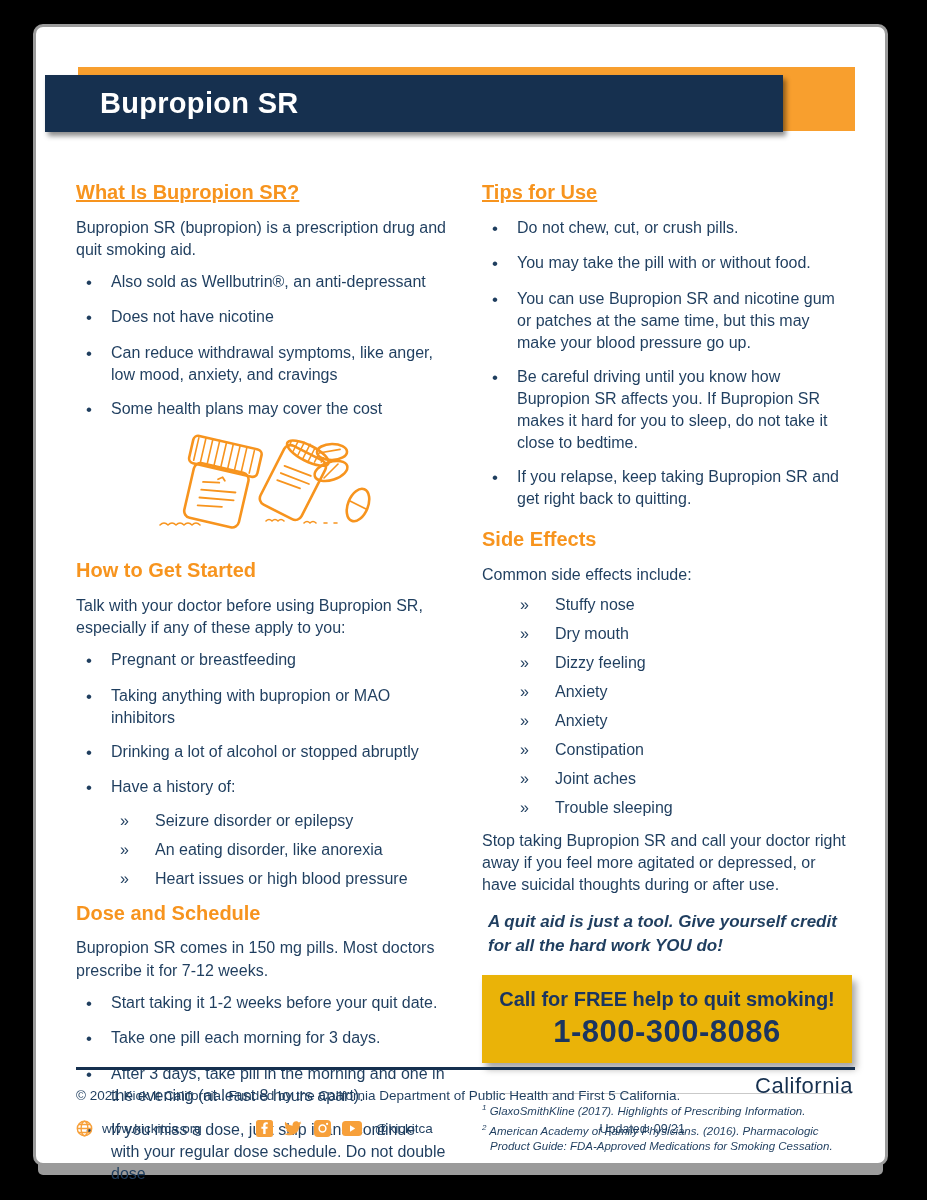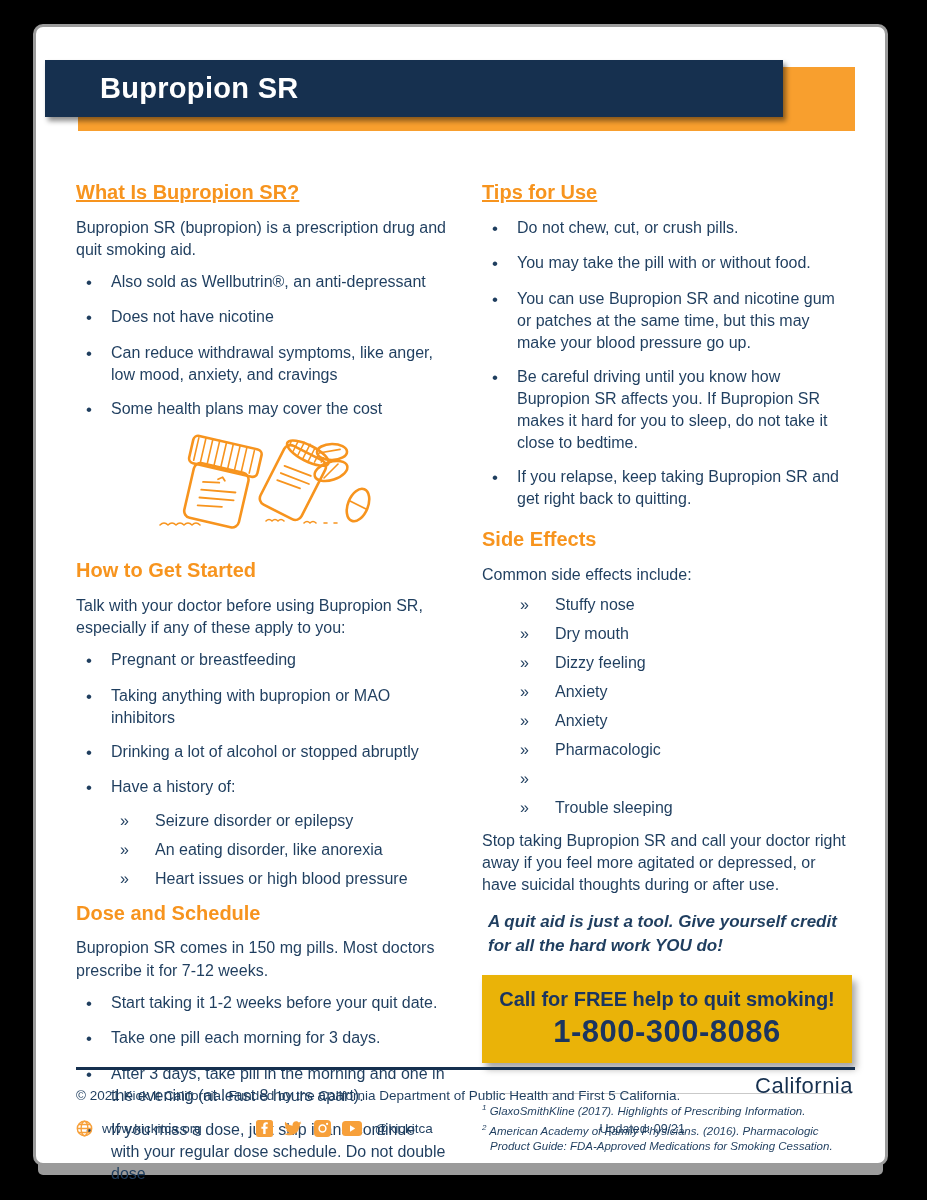--- a/index.html
+++ b/index.html
@@ -9,21 +9,21 @@
   }
   .page{
     position:absolute;left:33px;top:24px;width:849px;height:1136px;
     background:#fff;border:3px solid #9b9b9b;border-radius:10px;
     box-shadow:0 14px 0 -5px #9b9b9b;
   }
   
   .header{position:relative;height:112px;}
   .orange-bar{position:absolute;left:42px;top:40px;right:30px;height:64px;background:#F89F2E;}
   .navy-bar{
-    position:absolute;left:9px;top:33px;width:738px;height:57px;background:#16304F;
+    position:absolute;left:9px;top:48px;width:738px;height:57px;background:#16304F;
     box-shadow:3px 4px 5px rgba(0,0,0,.45);
     display:flex;align-items:center;padding-left:55px;box-sizing:border-box;
   }
   .doc-title{color:#fff;font-size:29px;font-weight:bold;letter-spacing:.3px;}
   
   .content{display:flex;gap:34px;padding:24px 33px 0 40px;color:#1F3E5F;font-size:16px;line-height:1.38;}
   .col-left{width:372px;flex:none;}
   .col-right{flex:1;min-width:0;}
   h2.sec{font-size:20px;font-weight:bold;color:#F7941E;margin:16px 0 10px;}
   h2.sec.first{margin-top:16px;text-decoration:underline;}
@@ -243,24 +243,25 @@
         <li>
             <span class="g">»</span>
             <span class="t">Anxiety</span>
           </li>
         <li>
             <span class="g">»</span>
             <span class="t">Anxiety</span>
           </li>
         <li>
             <span class="g">»</span>
-            <span class="t">Pharmacologic</span>
-          </li>
-        <li>
-            <span class="g">»</span>
+            <span class="t">Constipation</span>
+          </li>
+        <li>
+            <span class="g">»</span>
+            <span class="t">Joint aches</span>
           </li>
         <li>
             <span class="g">»</span>
             <span class="t">Trouble sleeping</span>
           </li>
       </ul>
       <p class="body warning">Stop taking Bupropion SR and call your doctor right away if you feel more agitated or depressed, or have suicidal thoughts during or after use.</p>
 
       <div class="quote">A quit aid is just a tool. Give yourself credit for all the hard work YOU do!</div>
 

